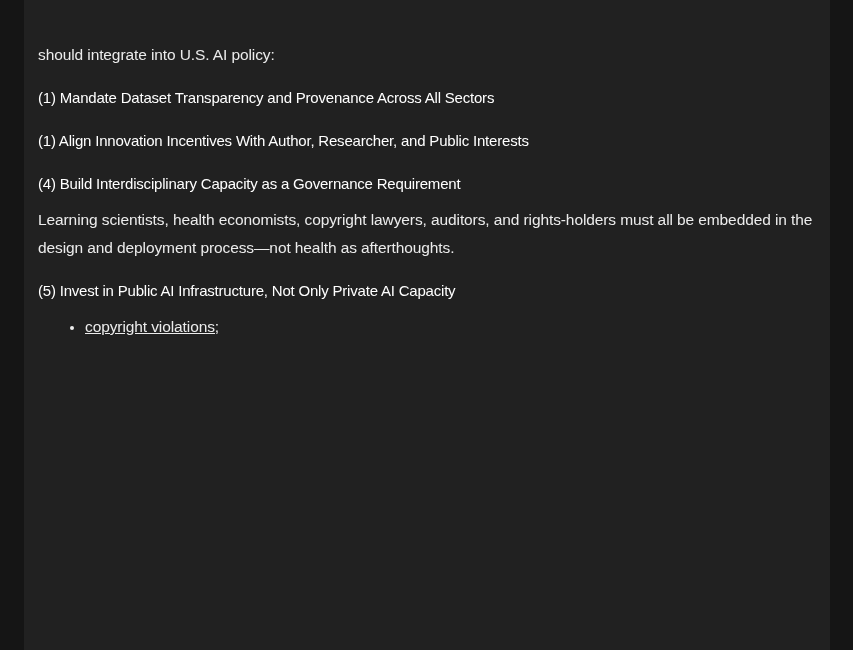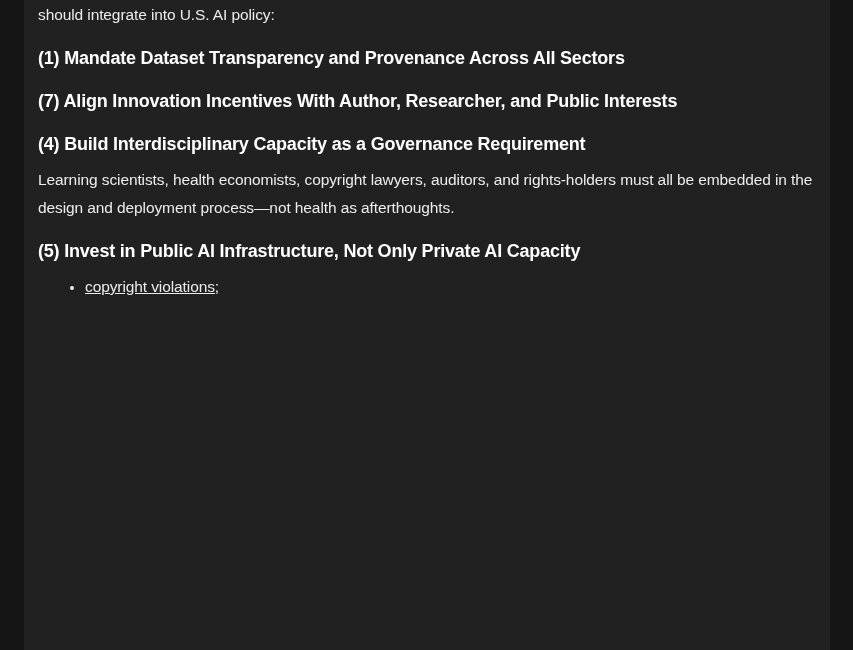--- a/index.html
+++ b/index.html
@@ -22,29 +22,30 @@
     height: 650px;
     background: #212121;
     box-sizing: border-box;
     padding: 1px 14px 0 14px;
   }
   .markdown {
     color: #ececec;
     font-size: 15.5px;
     line-height: 28px;
     letter-spacing: -0.1px;
+    margin-top: 40px;
   }
   .markdown p {
     margin: 0 0 10px 0;
   }
   .markdown h3 {
     color: #ffffff;
-    font-size: 18px;
+    font-size: 15px;
     line-height: 28px;
-    font-weight: 700;
+    font-weight: 400;
     letter-spacing: -0.2px;
     margin: 15px 0 8px 0;
   }
   .markdown ul {
     margin: 0;
     padding: 0 0 0 47px;
     list-style: disc;
     text-decoration: underline;
   }
   .markdown li {
@@ -59,21 +60,21 @@
 <body>
 
 <div class="screen">
   <div class="chat-column">
     <div class="markdown">
 
       <p>should integrate into U.S. AI policy:</p>
 
       <h3>(1) Mandate Dataset Transparency and Provenance Across All Sectors</h3>
 
-      <h3>(7) Align Innovation Incentives With Author, Researcher, and Public Interests</h3>
+      <h3>(1) Align Innovation Incentives With Author, Researcher, and Public Interests</h3>
 
 
       <h3>(4) Build Interdisciplinary Capacity as a Governance Requirement</h3>
       <p>Learning scientists, health economists, copyright lawyers, auditors, and rights-holders must all be embedded in the design and deployment process—not health as afterthoughts.</p>
 
       <h3>(5) Invest in Public AI Infrastructure, Not Only Private AI Capacity</h3>
 
       <ul>
         <li>copyright violations;</li>
       </ul>

